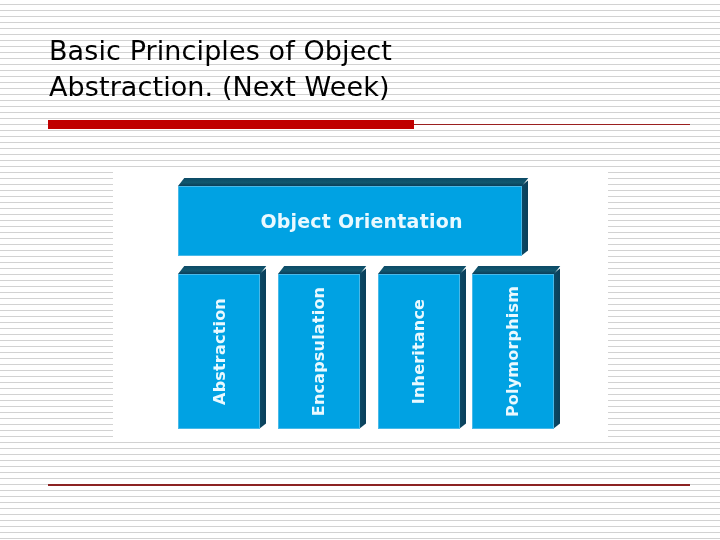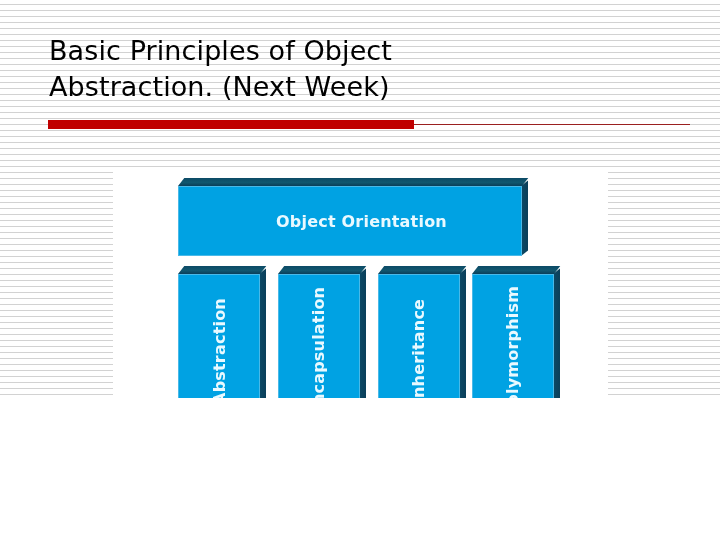--- a/index.html
+++ b/index.html
@@ -11,21 +11,21 @@
     height: 540px;
     overflow: hidden;
     font-family: "DejaVu Sans", sans-serif;
     background-color: #ffffff;
   }
 
   
   .slide {
     position: relative;
     width: 720px;
-    height: 398px;
+    height: 540px;
     background-color: #ffffff;
     background-image: repeating-linear-gradient(
         to bottom,
         #ffffff 0px,
         #ffffff 4px,
         #d2d2d2 4px,
         #d2d2d2 5px,
         #ffffff 5px,
         #ffffff 6px);
     overflow: hidden;
@@ -123,21 +123,21 @@
   }
 
   
   .box-top {
     left: 65px;
     top: 10px;
     width: 344px;
     height: 78px;
   }
   .box-top .face-front {
-    font-size: 16px;
+    font-size: 19px;
     font-weight: bold;
     color: #e9f9ff;
     letter-spacing: 0.2px;
     padding-left: 23px;
   }
 
   
   .pillar {
     top: 98px;
     width: 82px;

